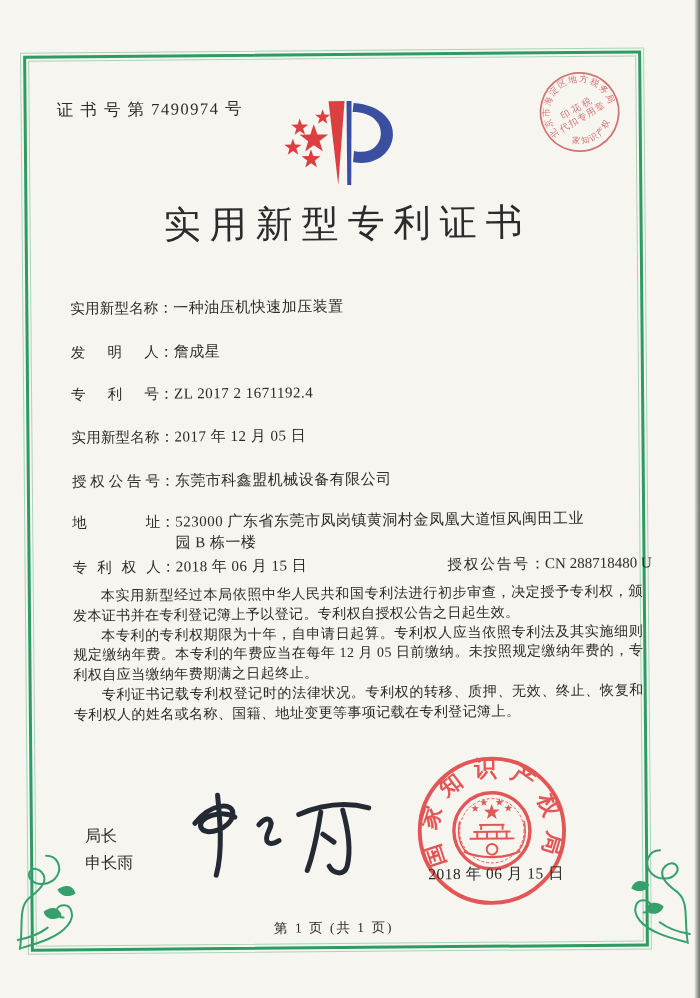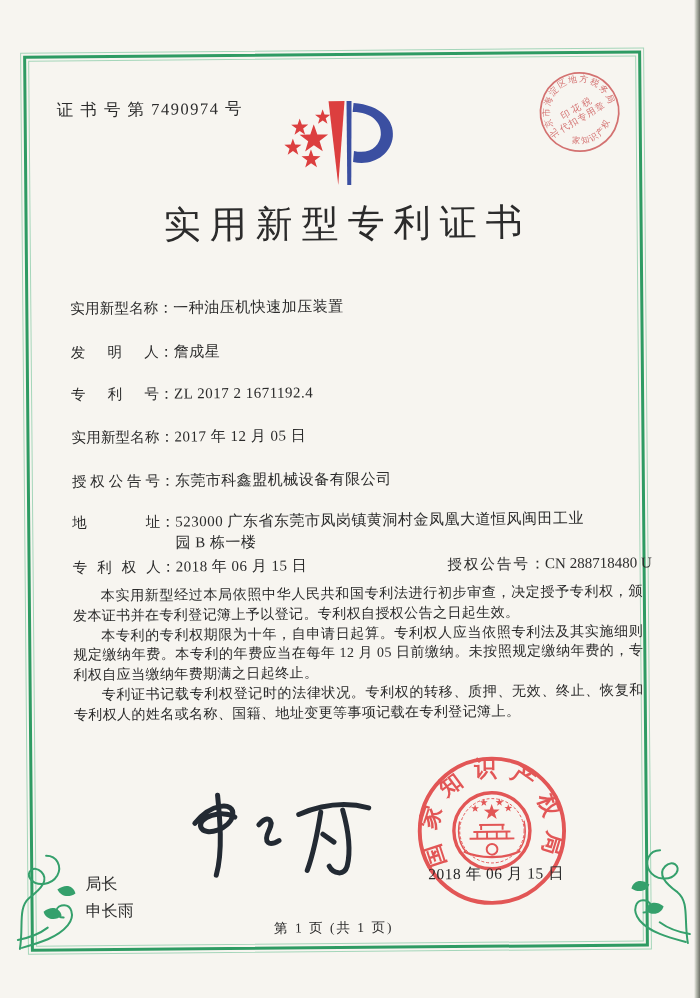--- a/index.html
+++ b/index.html
@@ -31,21 +31,21 @@
   .frow{position:absolute;left:72px;z-index:5;font-size:15px;line-height:21px;white-space:nowrap;}
   .flabel{display:inline-block;width:88px;font-size:14.5px;
     text-align:justify;text-align-last:justify;vertical-align:top;}
   .colon{display:inline-block;width:15px;vertical-align:top;}
   .fval{display:inline-block;vertical-align:top;letter-spacing:0.5px;}
   .fval.wrap{white-space:normal;width:424px;}
   .grant-no{position:absolute;left:375px;top:0;white-space:nowrap;}
   .paras{position:absolute;left:72px;top:584px;width:570px;z-index:5;}
   .paras p{margin:0;font-size:14px;line-height:19.8px;text-align:justify;
     text-indent:2em;letter-spacing:0.4px;}
-  .signer{position:absolute;left:82px;top:820px;z-index:5;font-size:16px;line-height:27px;margin-top:48px;}
+  .signer{position:absolute;left:82px;top:820px;z-index:5;font-size:16px;line-height:27px;}
   .signature{position:absolute;left:168px;top:788px;z-index:6;}
   .office-stamp{position:absolute;left:411px;top:754px;width:156px;height:156px;z-index:7;opacity:0.93;}
   .issue-date{position:absolute;left:425px;top:865px;z-index:8;font-size:15.5px;
     letter-spacing:0.5px;white-space:nowrap;}
   .tax-stamp{position:absolute;left:539px;top:70px;width:88px;height:88px;z-index:7;opacity:0.88;}
   .footer{position:absolute;left:0;width:660px;top:919px;text-align:center;
     font-size:13.5px;letter-spacing:2px;z-index:5;}
 </style>
 </head>
 <body>

